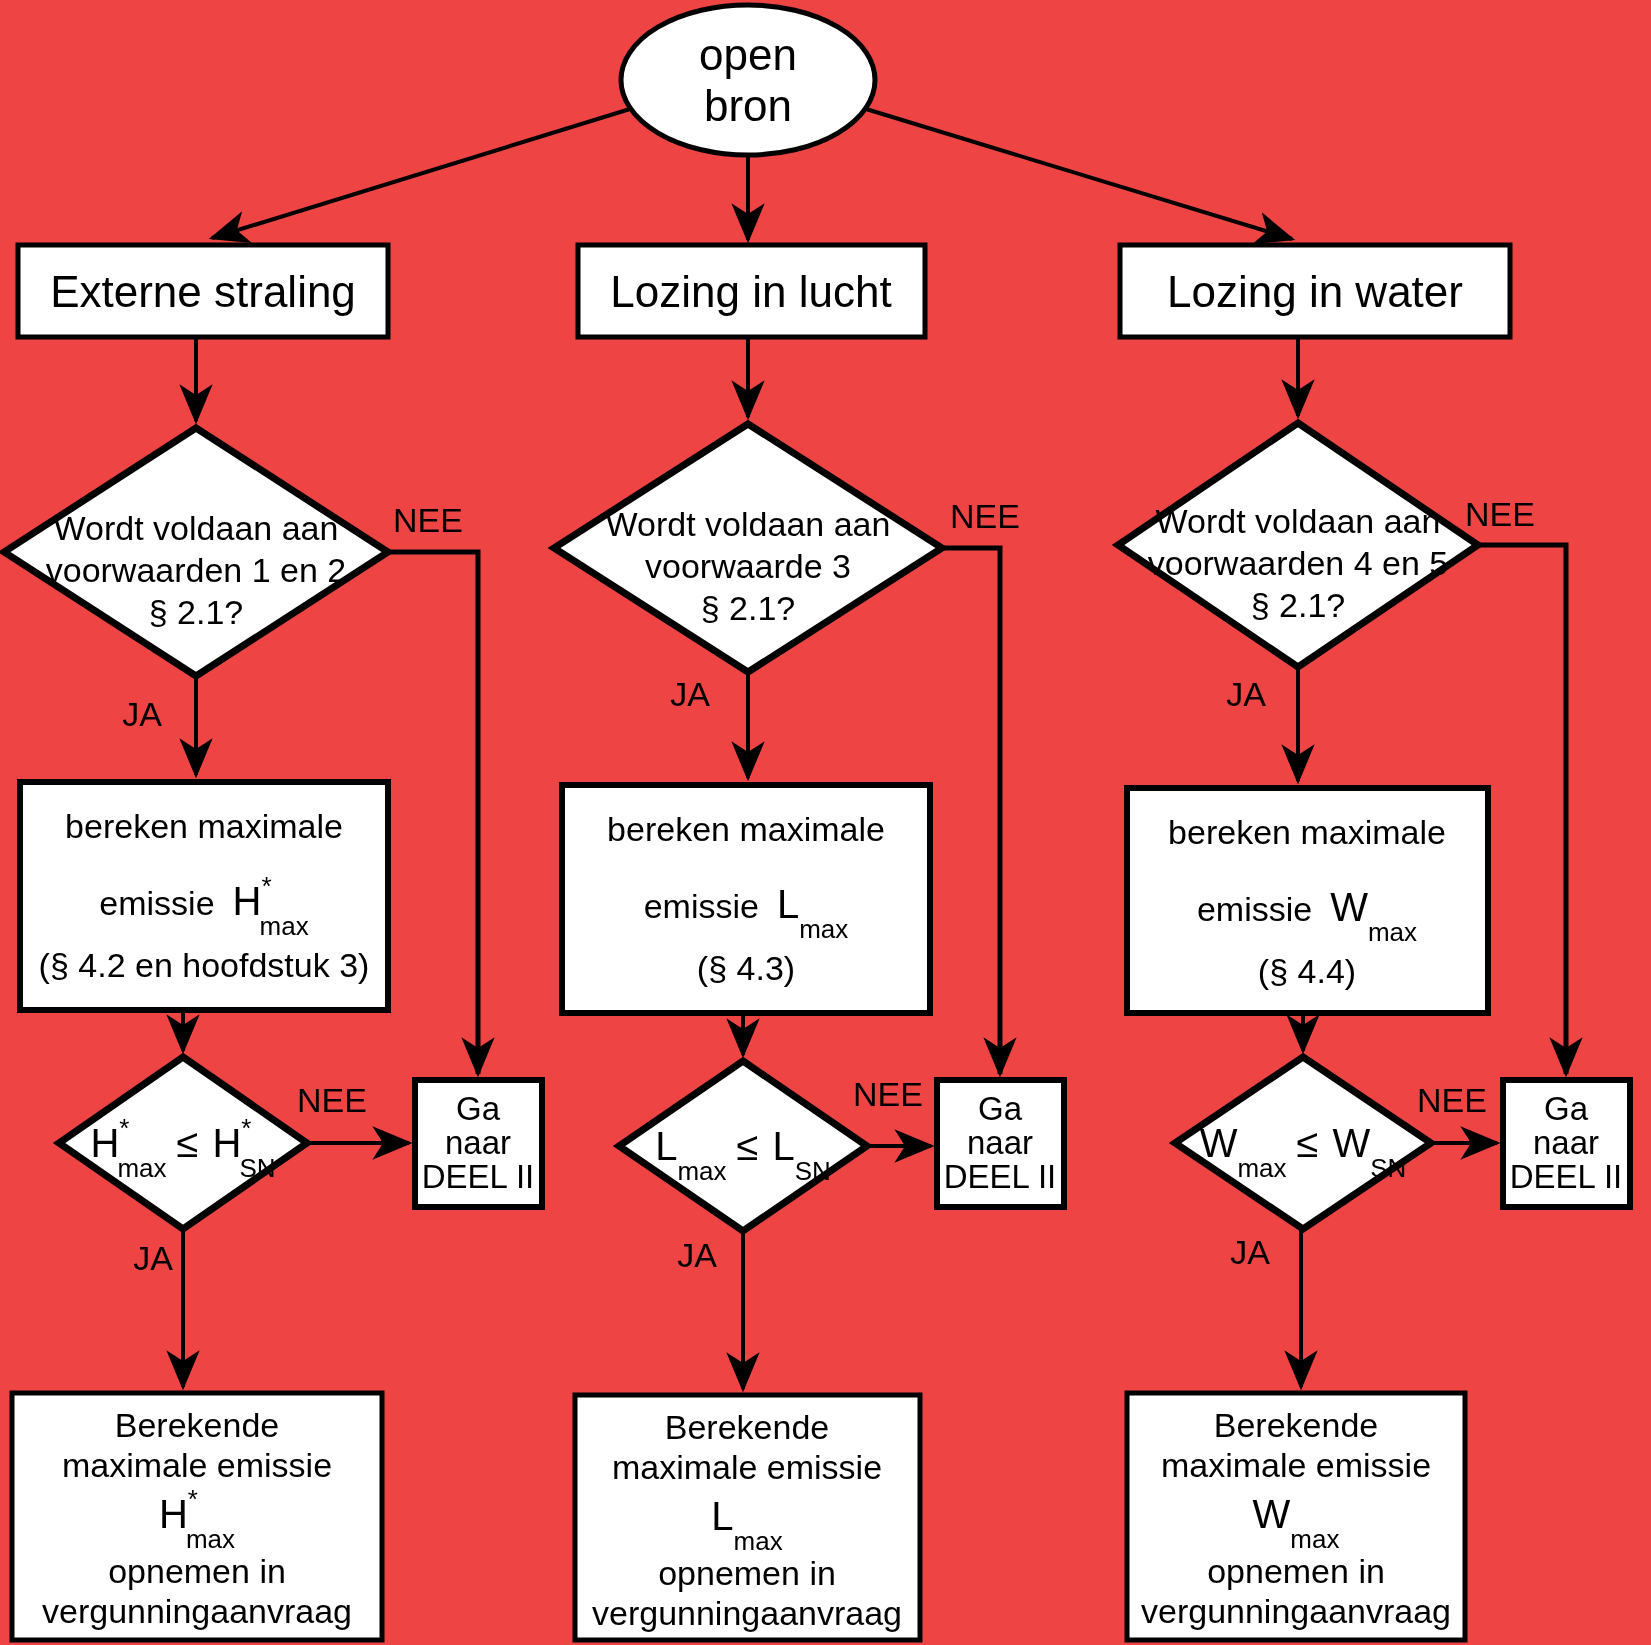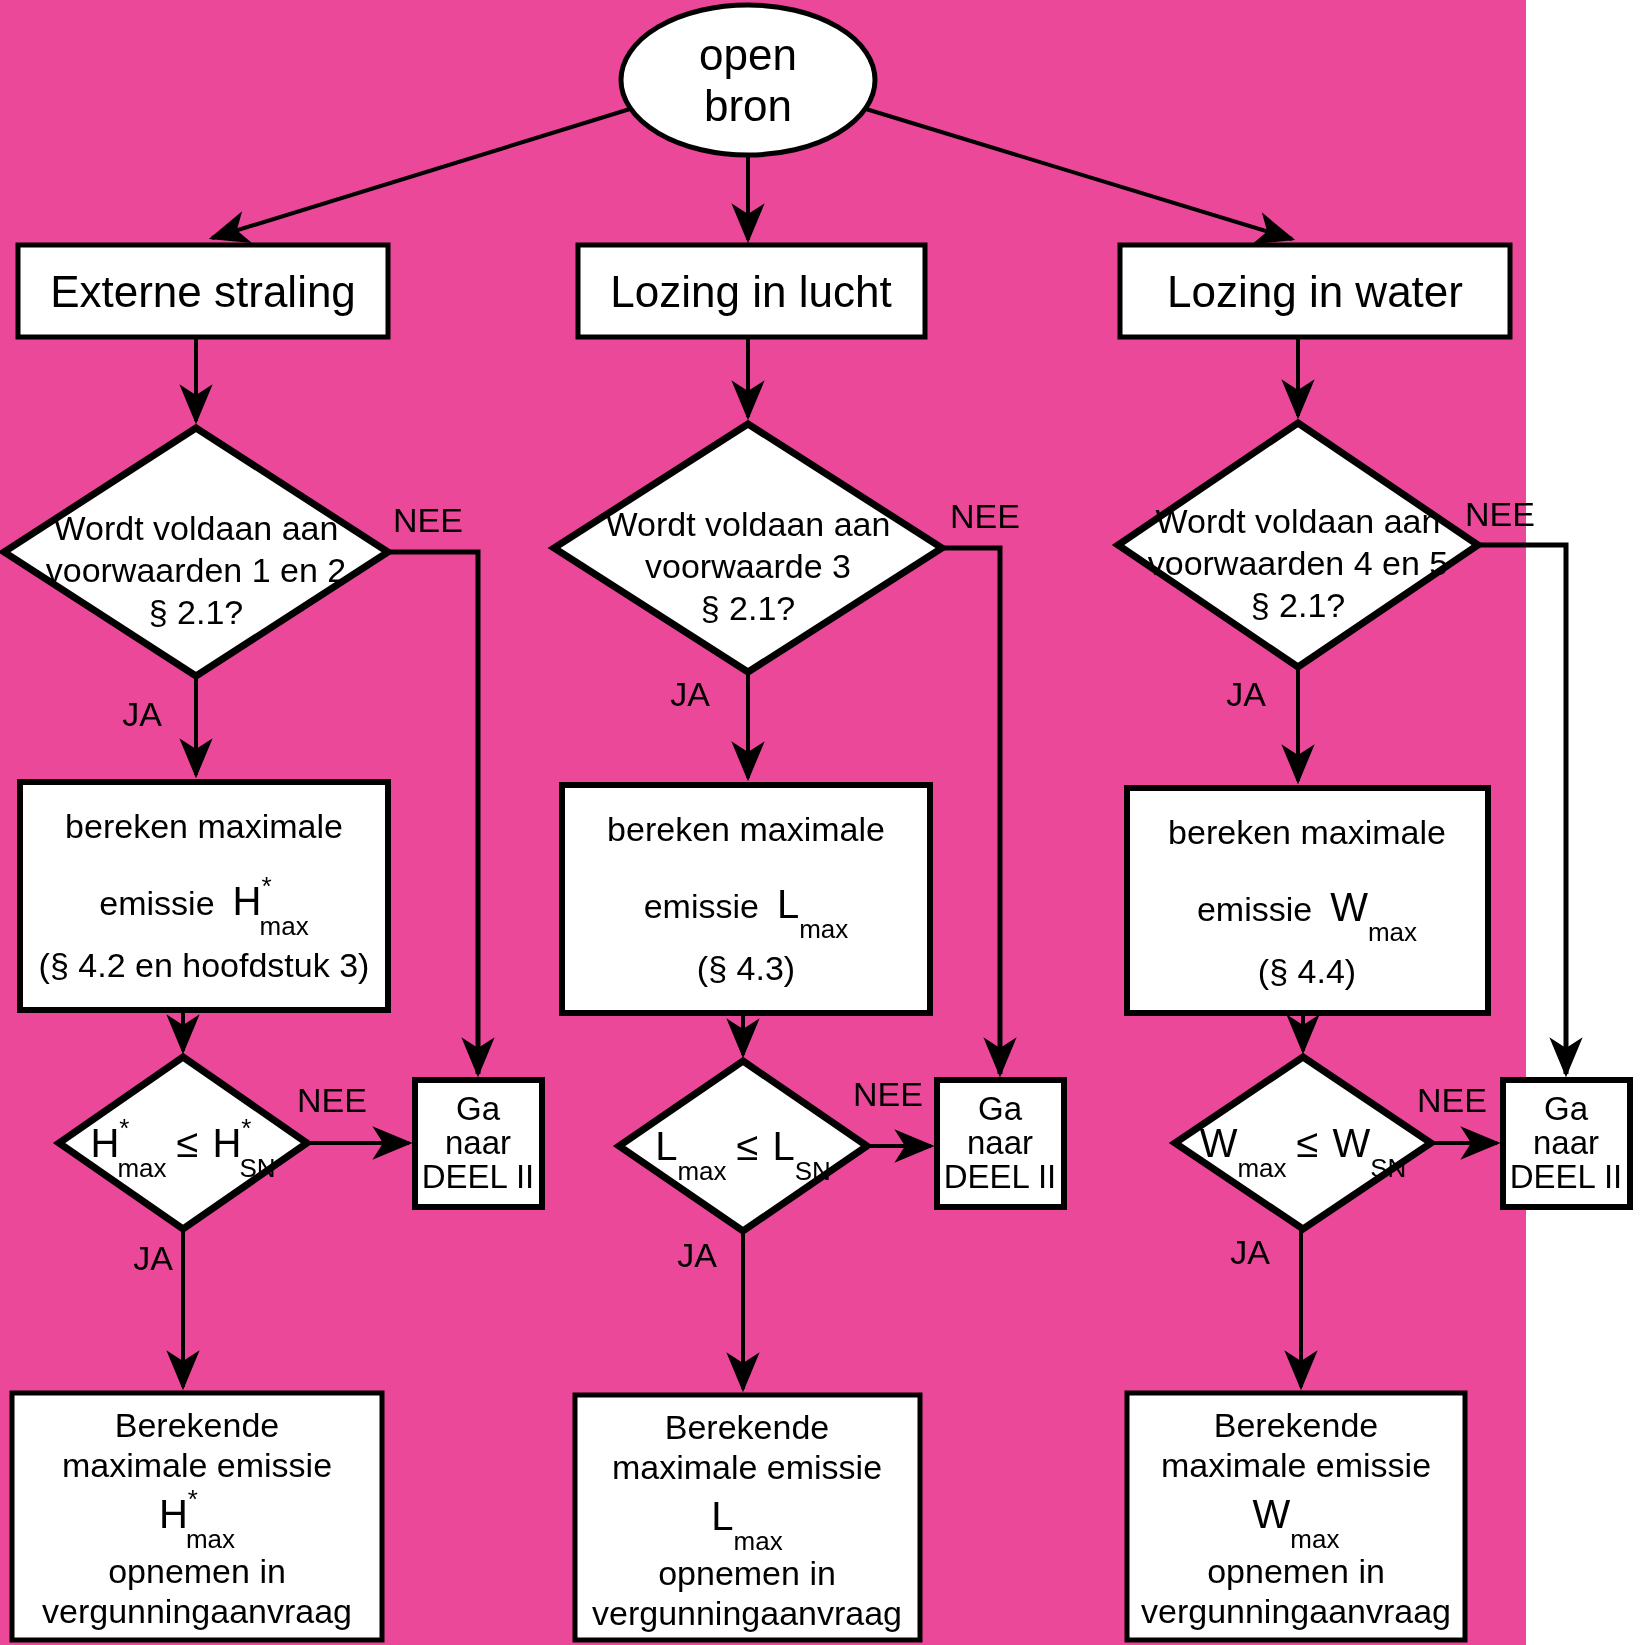--- a/index.html
+++ b/index.html
@@ -1,16 +1,16 @@
 <!DOCTYPE html>
 <html><head>
 <meta charset="utf-8">
 <style>
   html,body { margin:0; padding:0; background:#ffffff; }
-  .page { width:1526px; height:1645px; background:#ec4899; }
+  .page { width:1651px; height:1645px; background:#ef4444; }
   svg { display:block; }
   .shape { fill:#ffffff; stroke:#000000; }
   .oval { stroke-width:5; }
   .hbox { stroke-width:5; }
   .bbox { stroke-width:6; }
   .gbox { stroke-width:6; }
   .rbox { stroke-width:5; }
   .diamond { stroke-width:7; stroke-linejoin:miter; }
   .conn { fill:none; stroke:#000000; stroke-width:4; }
   .conn-thick { stroke-width:5; }

